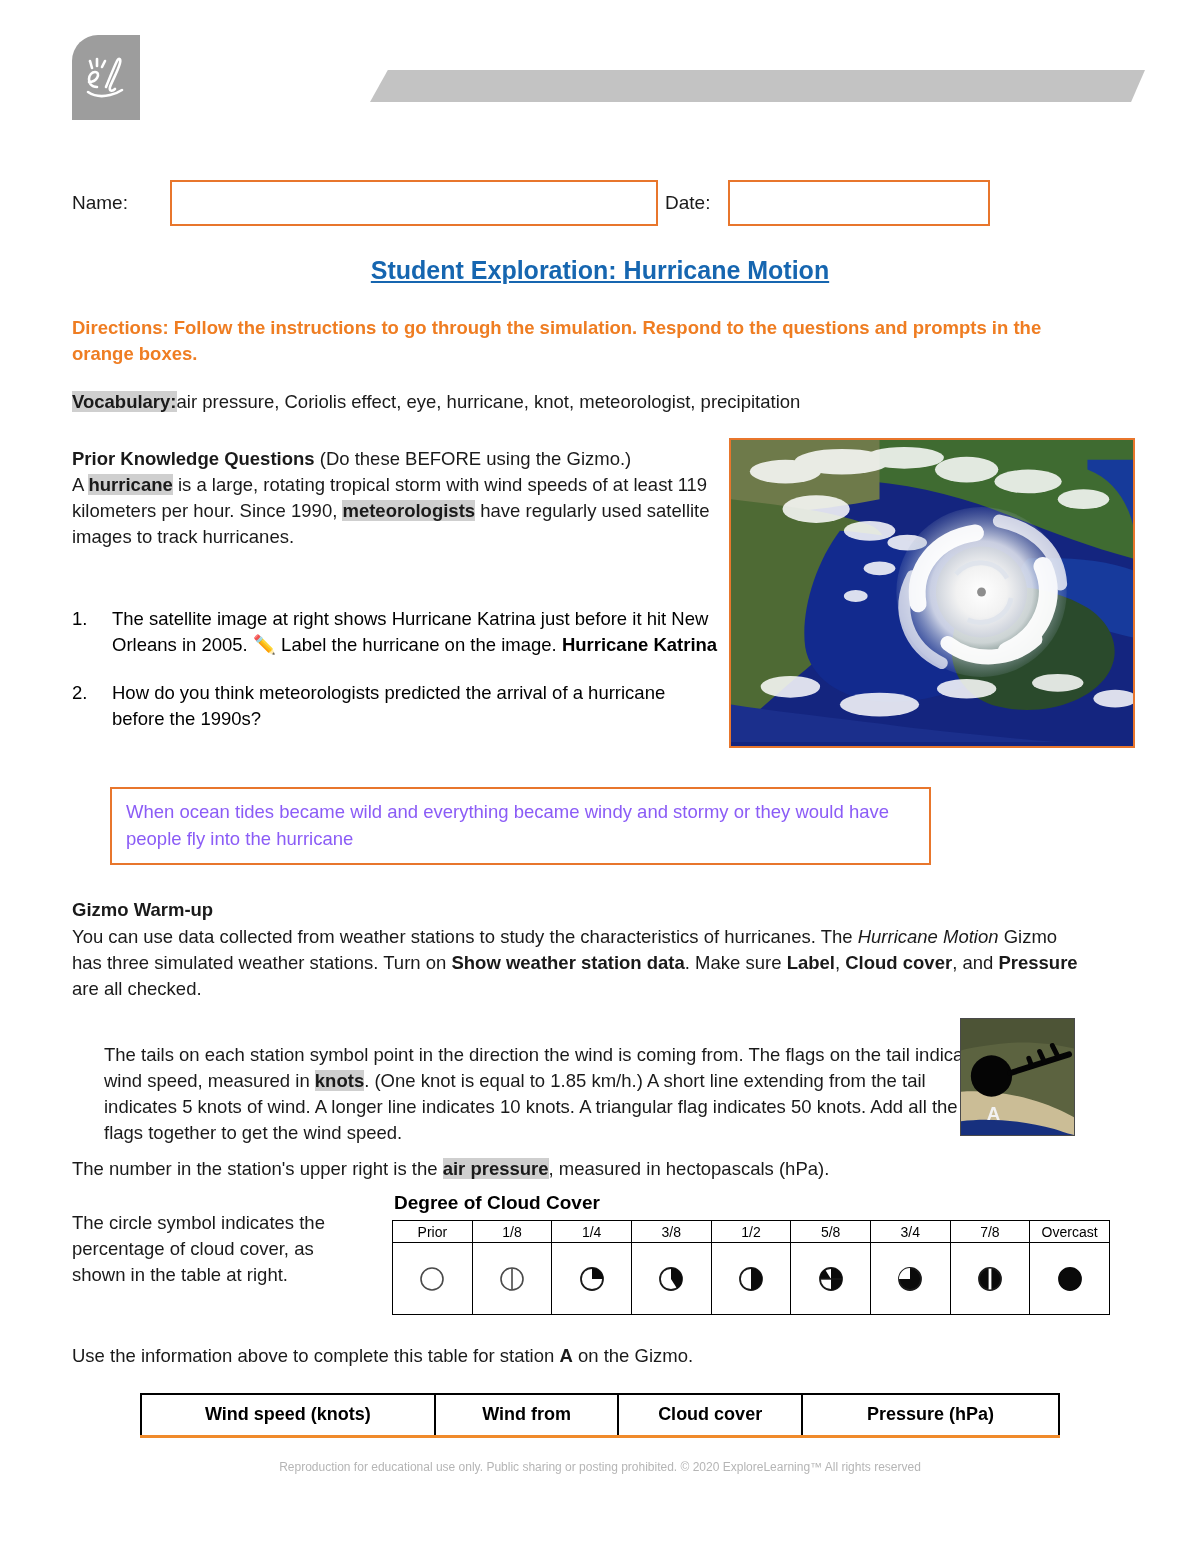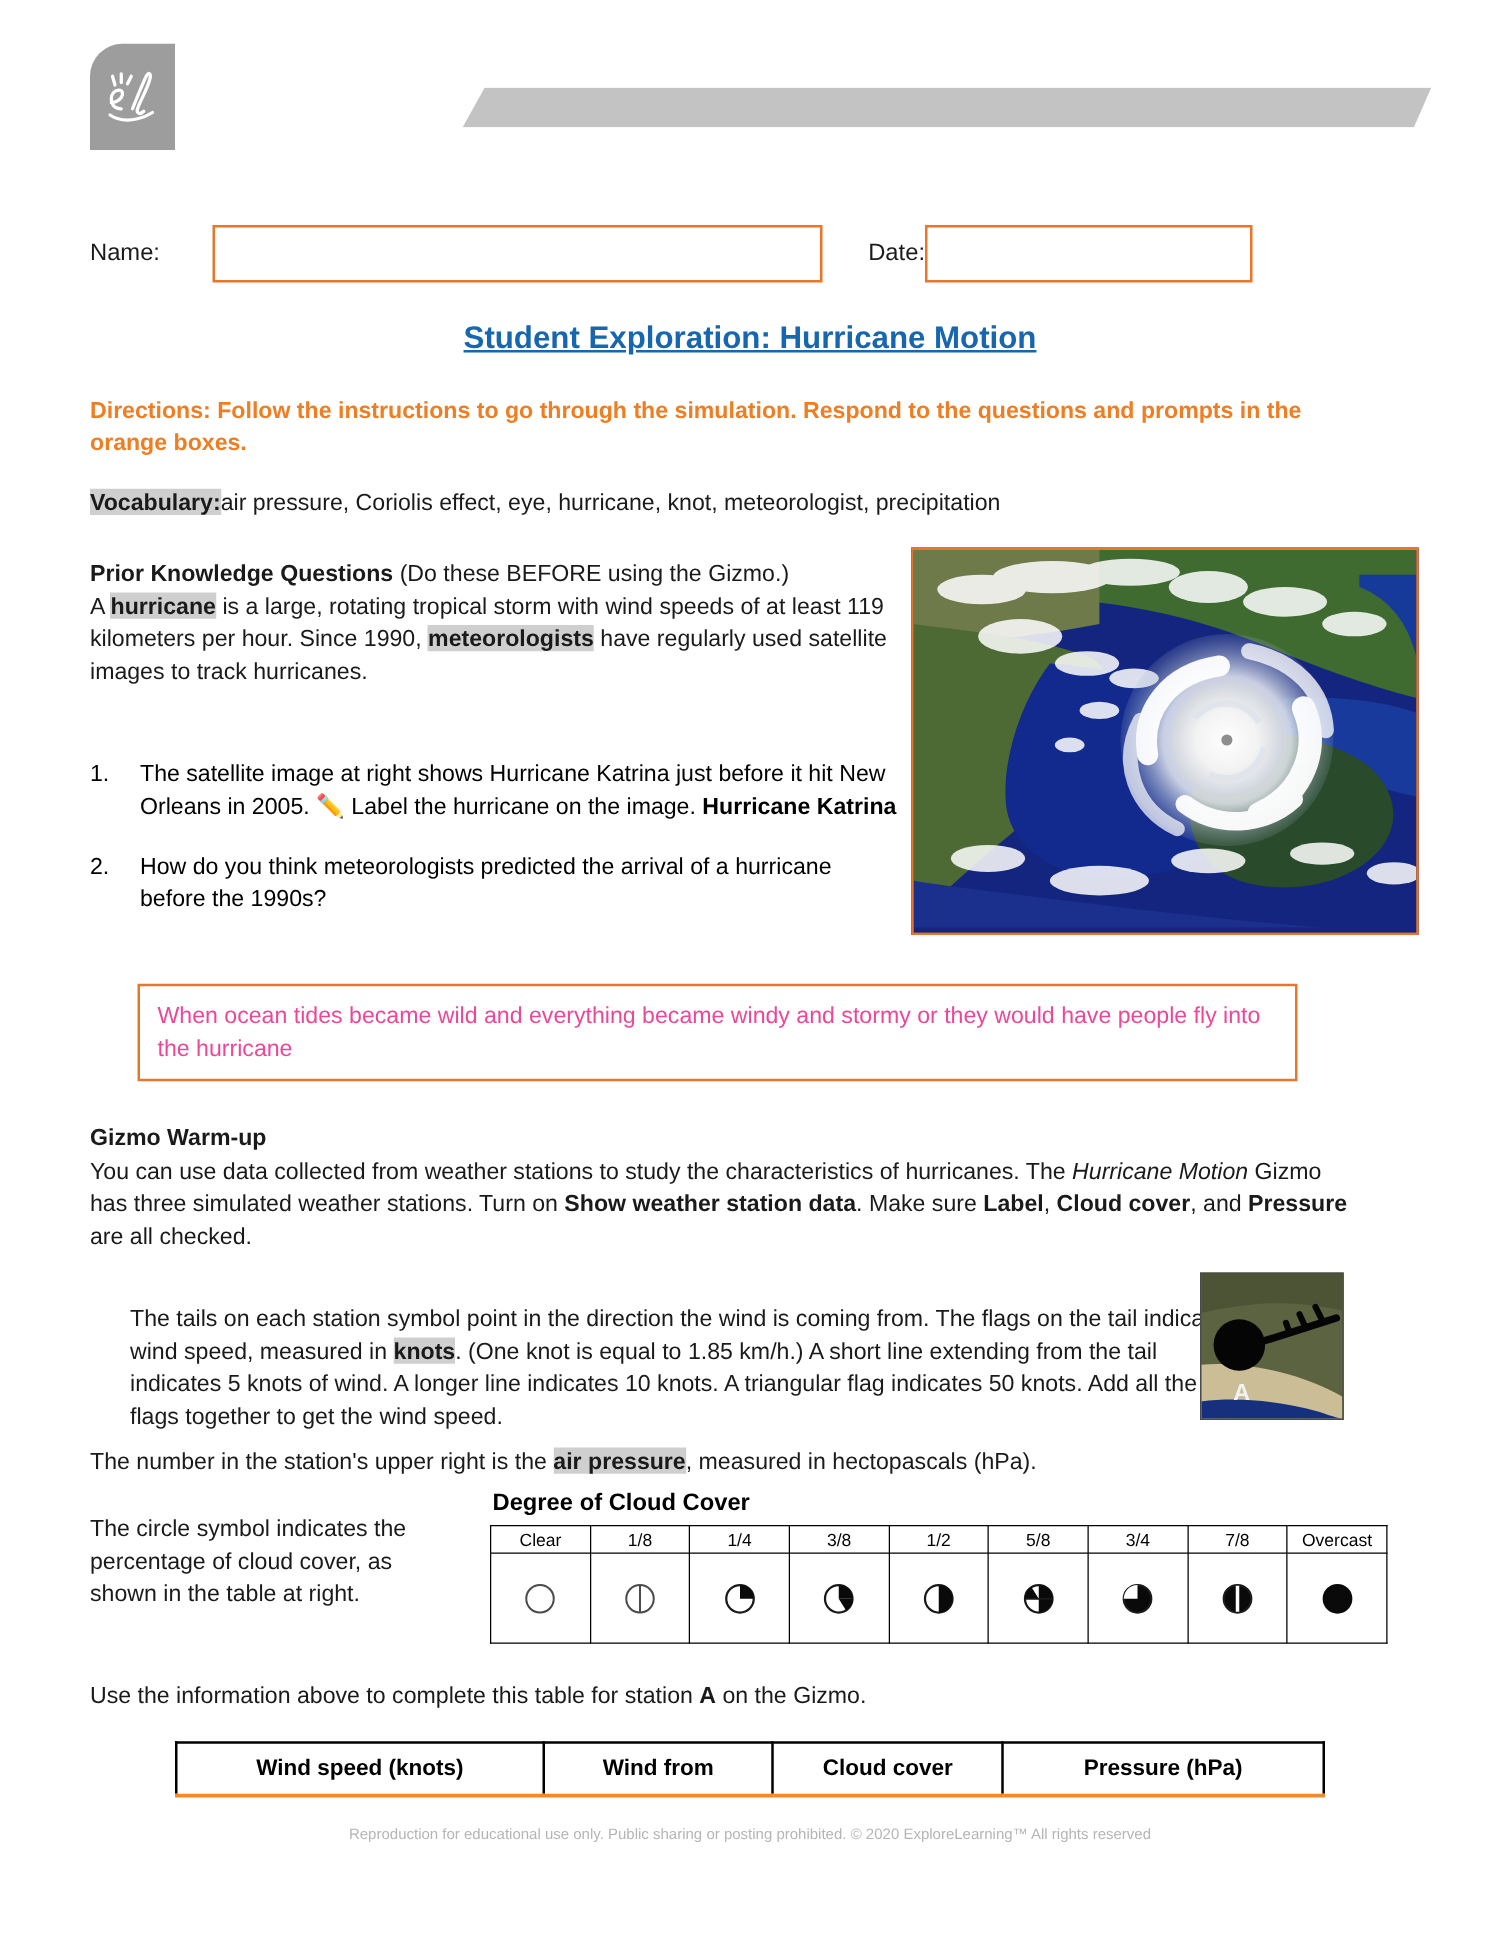--- a/index.html
+++ b/index.html
@@ -33,21 +33,21 @@
     clip-path: polygon(2.3% 0, 100% 0, 98.2% 100%, 0 100%);
   }
 
   
   .namedate { position:absolute; left:72px; top:180px; width:930px; height:48px; }
   .nd-label { font-size:19px; color:#1a1a1a; }
   .nd-box { border:2px solid #e8762c; background:#fff; height:46px; }
   .nd-row { display:flex; align-items:center; gap:0; }
   .nd-name-label { width:98px; }
   .nd-name-box { width:488px; }
-  .nd-date-label { width:82px; padding-left:24px;text-align:right; }
+  .nd-date-label { width:70px; padding-left:7px; }
   .nd-date-box { width:262px; }
 
   
   .doc-title {
     position:absolute; left:0; top:256px; width:1200px;
     text-align:center;
     font-size:25px; font-weight:bold;
     color:#1666b0; text-decoration:underline;
   }
 
@@ -61,23 +61,23 @@
   .hl { background:#cfcfcf; font-weight:bold; }
   b, strong { font-weight:bold; }
 
   .pkq { left:72px; top:446px; width:648px; line-height:1.4; }
   .q-list { position:absolute; left:72px; top:606px; width:648px; }
   .q-item { display:flex; margin-bottom:22px; line-height:1.4; font-size:18.5px; }
   .q-num { width:40px; flex:0 0 40px; }
   .q-text { flex:1; }
 
   .answer-box {
-    position:absolute; left:110px; top:787px; width:928px; min-height:68px;
+    position:absolute; left:110px; top:787px; width:821px; min-height:68px;
     border:2px solid #e8762c; background:#fff;
-    padding:10px 14px; font-size:18.5px; line-height:1.45; color:#ec4899;
+    padding:10px 14px; font-size:18.5px; line-height:1.45; color:#8b5cf6;
   }
 
   .warmup-head { left:72px; top:898px; font-weight:bold; }
   .warmup-body { left:72px; top:924px; width:1020px; line-height:1.4; }
   .tails { left:72px; top:1042px; width:890px; line-height:1.4;margin-left:32px; }
   .airpress { left:72px; top:1157px; width:1020px; }
   .circlesym { left:72px; top:1210px; width:300px; line-height:1.4; }
   .usetable { left:72px; top:1344px; width:1020px; }
 
   
@@ -275,21 +275,21 @@
 <div class="blk airpress">
   <span>The number in the station's upper right is the </span><span class="hl">air pressure</span><span>, measured in hectopascals (hPa).</span>
 </div>
 
 <div class="blk circlesym">The circle symbol indicates the percentage of cloud cover, as shown in the table at right.</div>
 
 <div class="cloud-title">Degree of Cloud Cover</div>
 <table class="cloud-table">
   <thead>
     <tr>
-      <th>Clear</th>
+      <th>Prior</th>
       <th>1/8</th>
       <th>1/4</th>
       <th>3/8</th>
       <th>1/2</th>
       <th>5/8</th>
       <th>3/4</th>
       <th>7/8</th>
       <th>Overcast</th>
     </tr>
   </thead>

